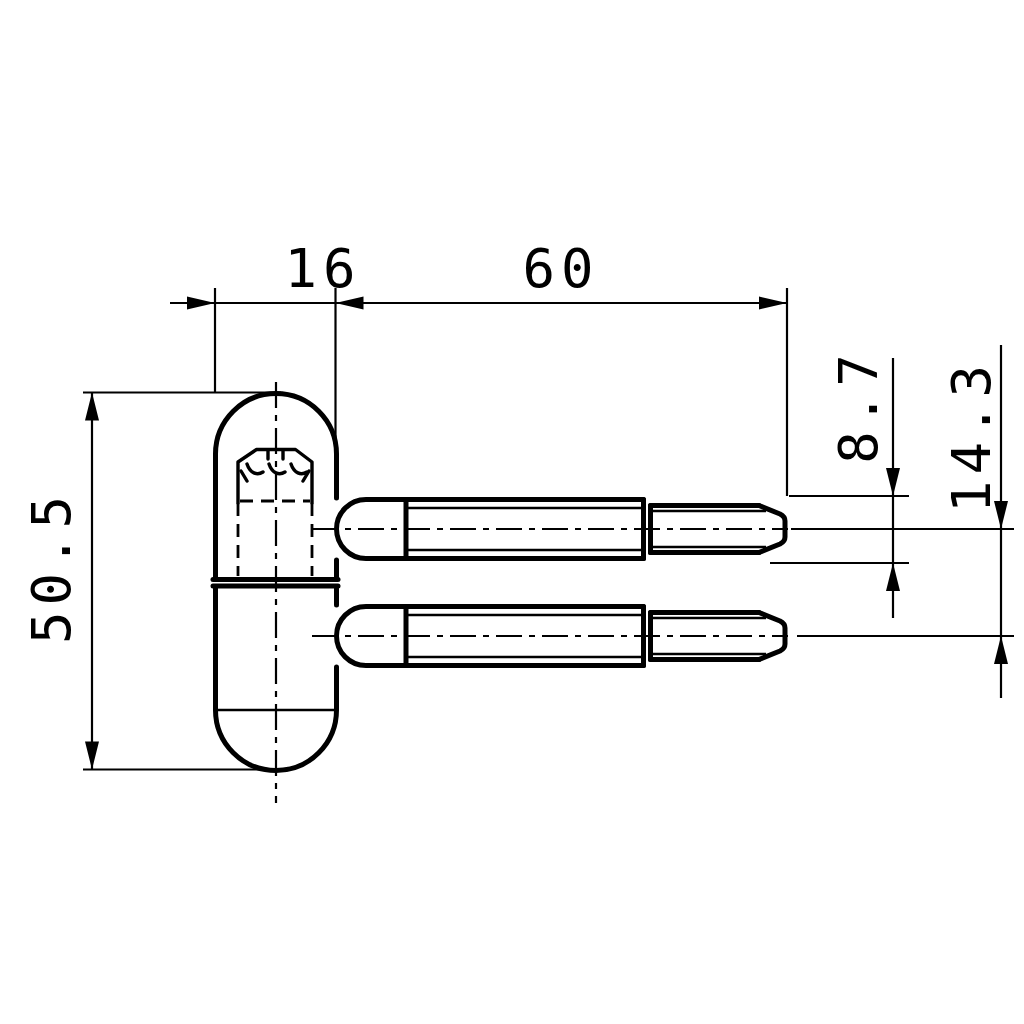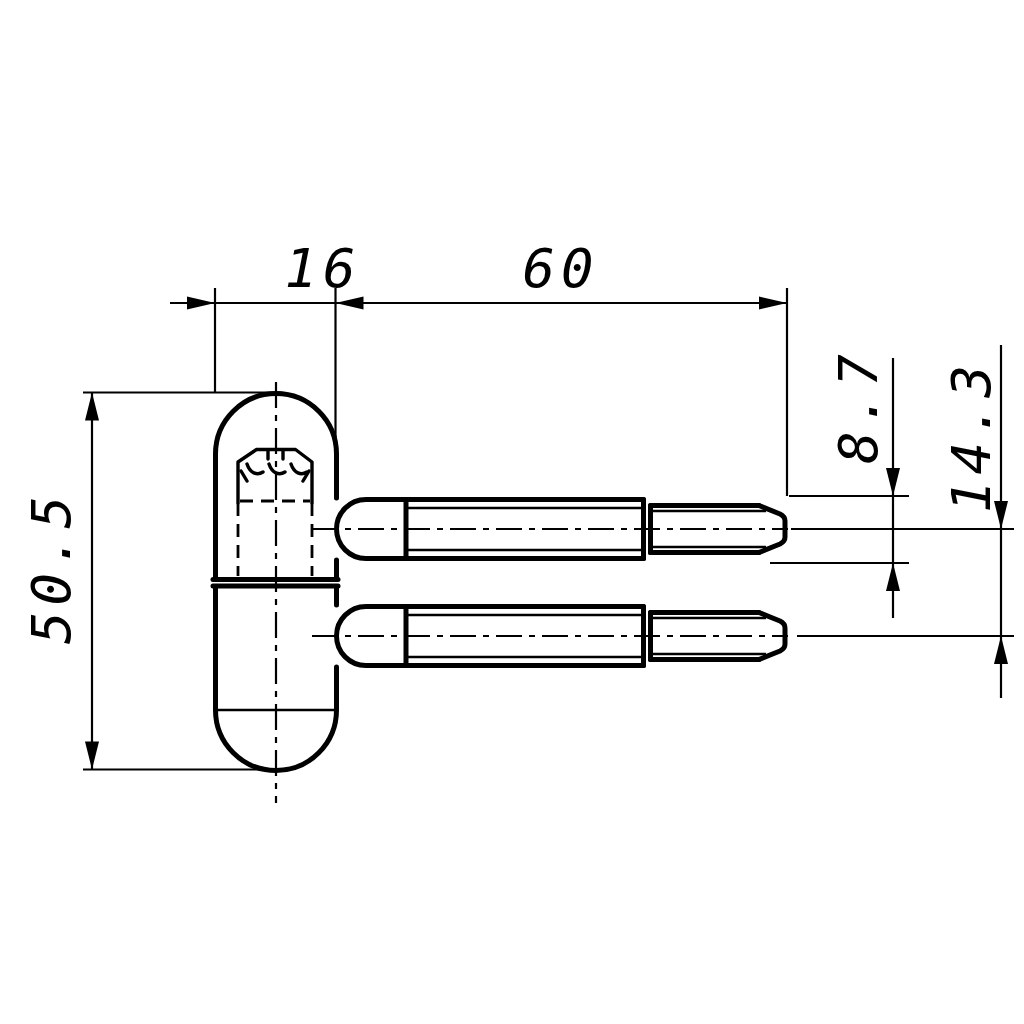--- a/index.html
+++ b/index.html
@@ -1,16 +1,16 @@
 <!DOCTYPE html>
 <html><head>
 <meta charset="utf-8">
 <style>
   html,body{margin:0;padding:0;background:#ffffff;}
-  .canvas{position:relative;width:1016px;height:1024px;background:#ffffff;overflow:hidden;font-style:italic;}
+  .canvas{position:relative;width:1016px;height:1024px;background:#ffffff;overflow:hidden;}
   svg{display:block;}
   .outline{stroke:#000;stroke-width:5;fill:none;stroke-linejoin:round;stroke-linecap:round;}
   .cavity{stroke:#000;stroke-width:3.4;fill:none;stroke-linejoin:round;stroke-linecap:round;}
   .thin{stroke:#000;stroke-width:2.2;fill:none;}
   .thin2{stroke:#000;stroke-width:2.4;fill:none;}
   .med{stroke:#000;stroke-width:2.6;fill:none;}
   .hidden-line{stroke:#000;stroke-width:2.8;fill:none;stroke-dasharray:13 8;}
   .center-line{stroke:#000;stroke-width:2.2;fill:none;stroke-dasharray:26 7 6 7;}
   .arrow{fill:#000;stroke:none;}
   .dim-label{font-family:"DejaVu Sans Mono","Liberation Mono",monospace;font-size:54px;letter-spacing:6px;fill:#000;}

